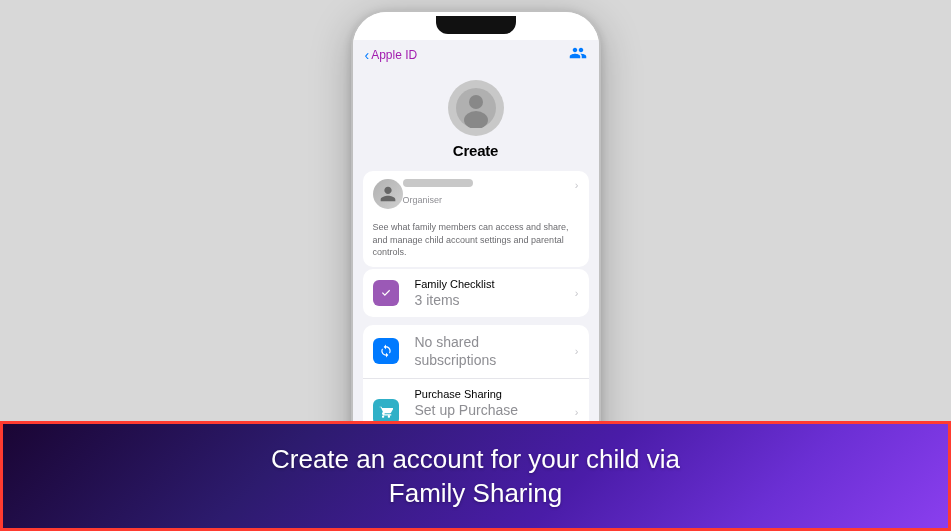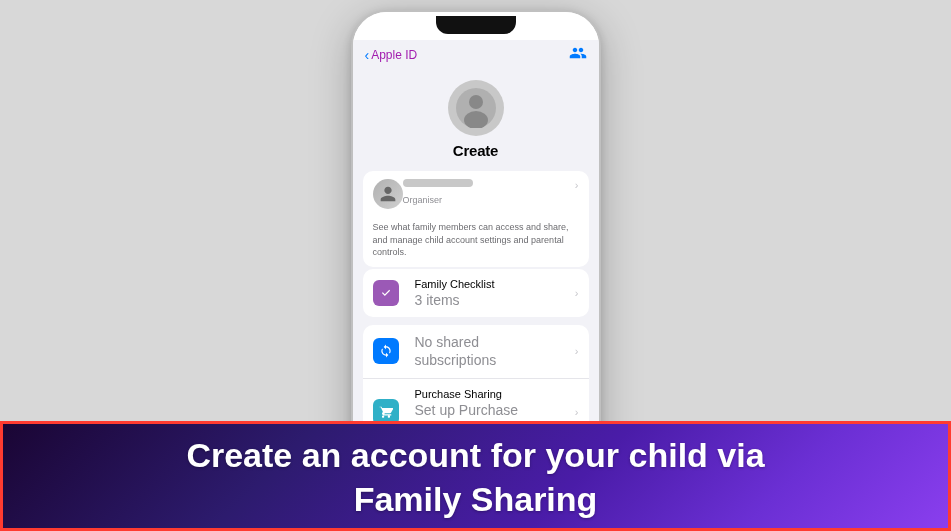--- a/index.html
+++ b/index.html
@@ -257,22 +257,22 @@
       background: linear-gradient(135deg, #1a0533 0%, #2d1b6e 30%, #4a1ca8 60%, #6b2fd4 80%, #8b3fef 100%);
       display: flex;
       align-items: center;
       justify-content: center;
       z-index: 10;
       border-top: 2px solid #ff3b30;
     }
 
     .banner-text {
       color: #ffffff;
-      font-size: 34px;
-      font-weight: 700;
+      font-size: 26px;
+      font-weight: 400;
       text-align: center;
       line-height: 1.3;
       text-shadow: 0 1px 3px rgba(0,0,0,0.3);
       max-width: 700px;
     }
 
     
     .bottom-banner-border {
       position: absolute;
       bottom: 0;

